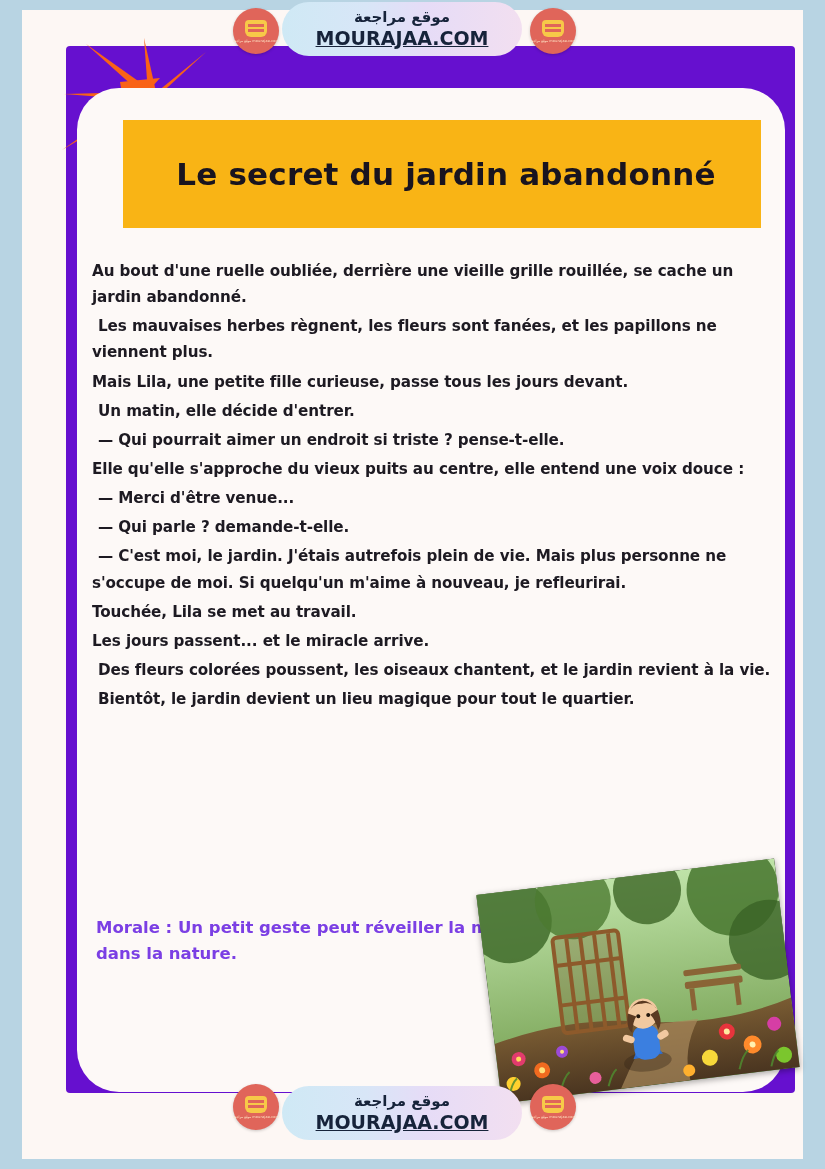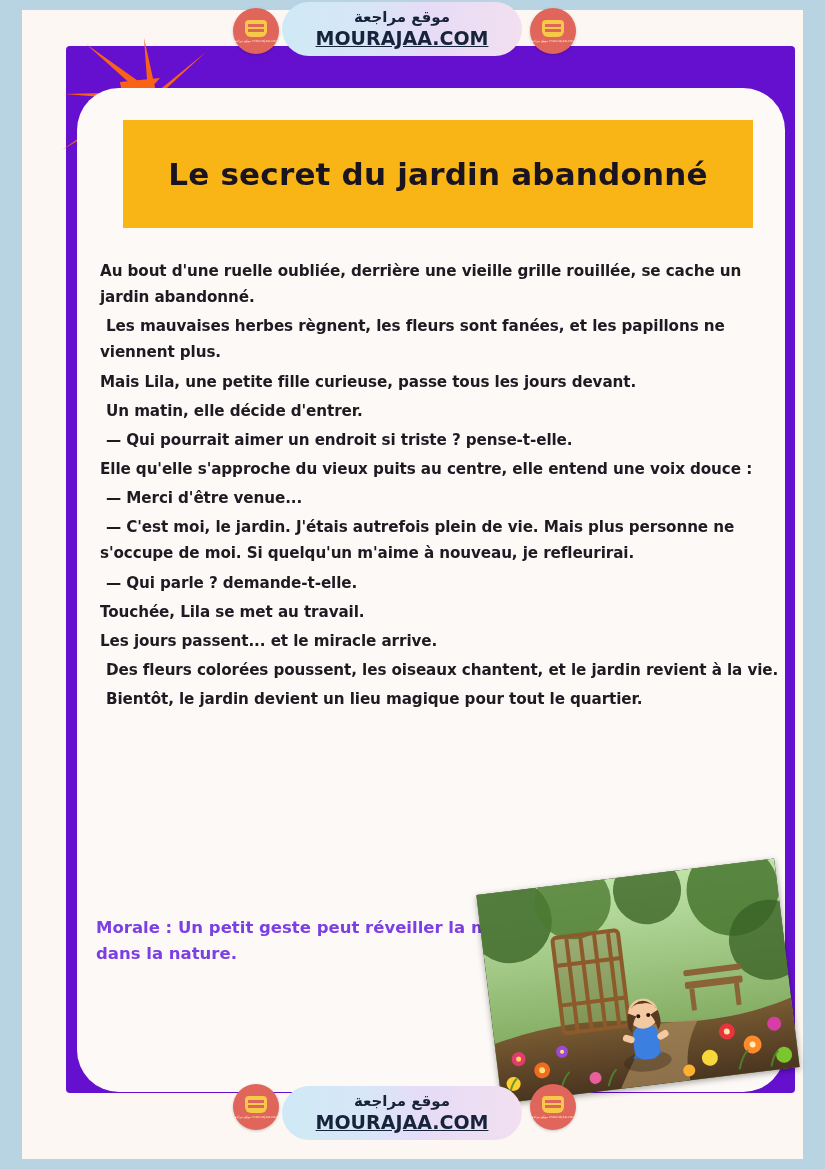--- a/index.html
+++ b/index.html
@@ -62,39 +62,40 @@
   .title-box {
     position: absolute;
     left: 101px;
     top: 110px;
     width: 630px;
     height: 108px;
     background: #f9b415;
     display: flex;
     align-items: center;
     justify-content: center;
+    padding-left: 8px;
   }
   .title-text {
     font-family: "DejaVu Sans", sans-serif;
     font-weight: bold;
     font-size: 31px;
     color: #19141f;
     letter-spacing: 0.2px;
     text-align: center;
   }
 
   
   .story {
     position: absolute;
     left: 62px;
     top: 248px;
     width: 700px;
   }
   .story p {
-    margin: 0 0 3px 16px;
+    margin: 0 0 3px 8px;
     font-family: "DejaVu Sans", sans-serif;
     font-size: 15.2px;
     font-weight: bold;
     color: #1d1a22;
     line-height: 1.72;
     letter-spacing: -0.1px;
   }
   .story p.indent {
     text-indent: 6px;
   }
@@ -226,22 +227,22 @@
   </div>
 
   <div class="story">
     <p>Au bout d'une ruelle oubliée, derrière une vieille grille rouillée, se cache un jardin abandonné.</p>
     <p class="indent">Les mauvaises herbes règnent, les fleurs sont fanées, et les papillons ne viennent plus.</p>
     <p>Mais Lila, une petite fille curieuse, passe tous les jours devant.</p>
     <p class="indent">Un matin, elle décide d'entrer.</p>
     <p class="indent">— Qui pourrait aimer un endroit si triste ? pense-t-elle.</p>
     <p>Elle qu'elle s'approche du vieux puits au centre, elle entend une voix douce :</p>
     <p class="indent">— Merci d'être venue...</p>
+    <p class="indent">— Qui parle ? demande-t-elle.</p>
     <p class="indent">— C'est moi, le jardin. J'étais autrefois plein de vie. Mais plus personne ne s'occupe de moi. Si quelqu'un m'aime à nouveau, je refleurirai.</p>
-    <p class="indent">— Qui parle ? demande-t-elle.</p>
     <p>Touchée, Lila se met au travail.</p>
     <p>Les jours passent... et le miracle arrive.</p>
     <p class="indent">Des fleurs colorées poussent, les oiseaux chantent, et le jardin revient à la vie.</p>
     <p class="indent">Bientôt, le jardin devient un lieu magique pour tout le quartier.</p>
   </div>
 
   <div class="morale">Morale : Un petit geste peut réveiller la magie cachée dans la nature.</div>
 
   <div class="illustration">
     <svg class="illu-svg" width="300" height="210" viewBox="0 0 300 210" xmlns="http://www.w3.org/2000/svg">

